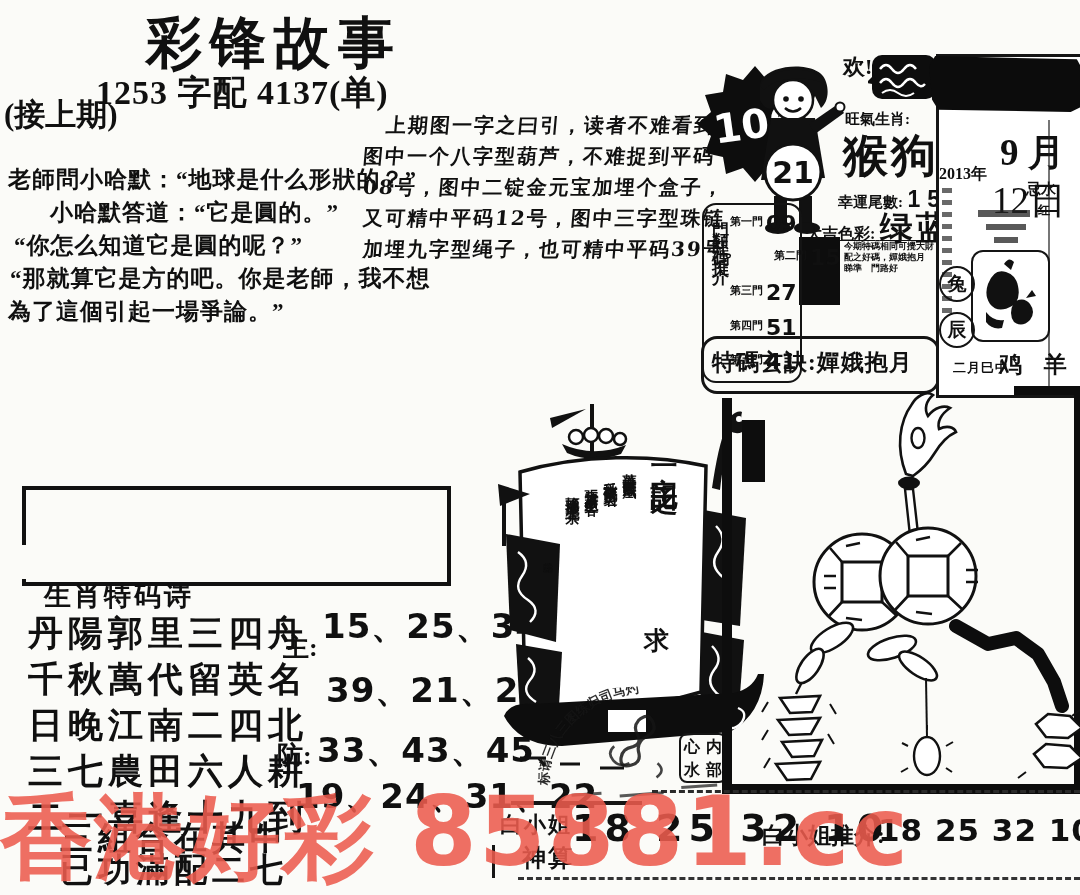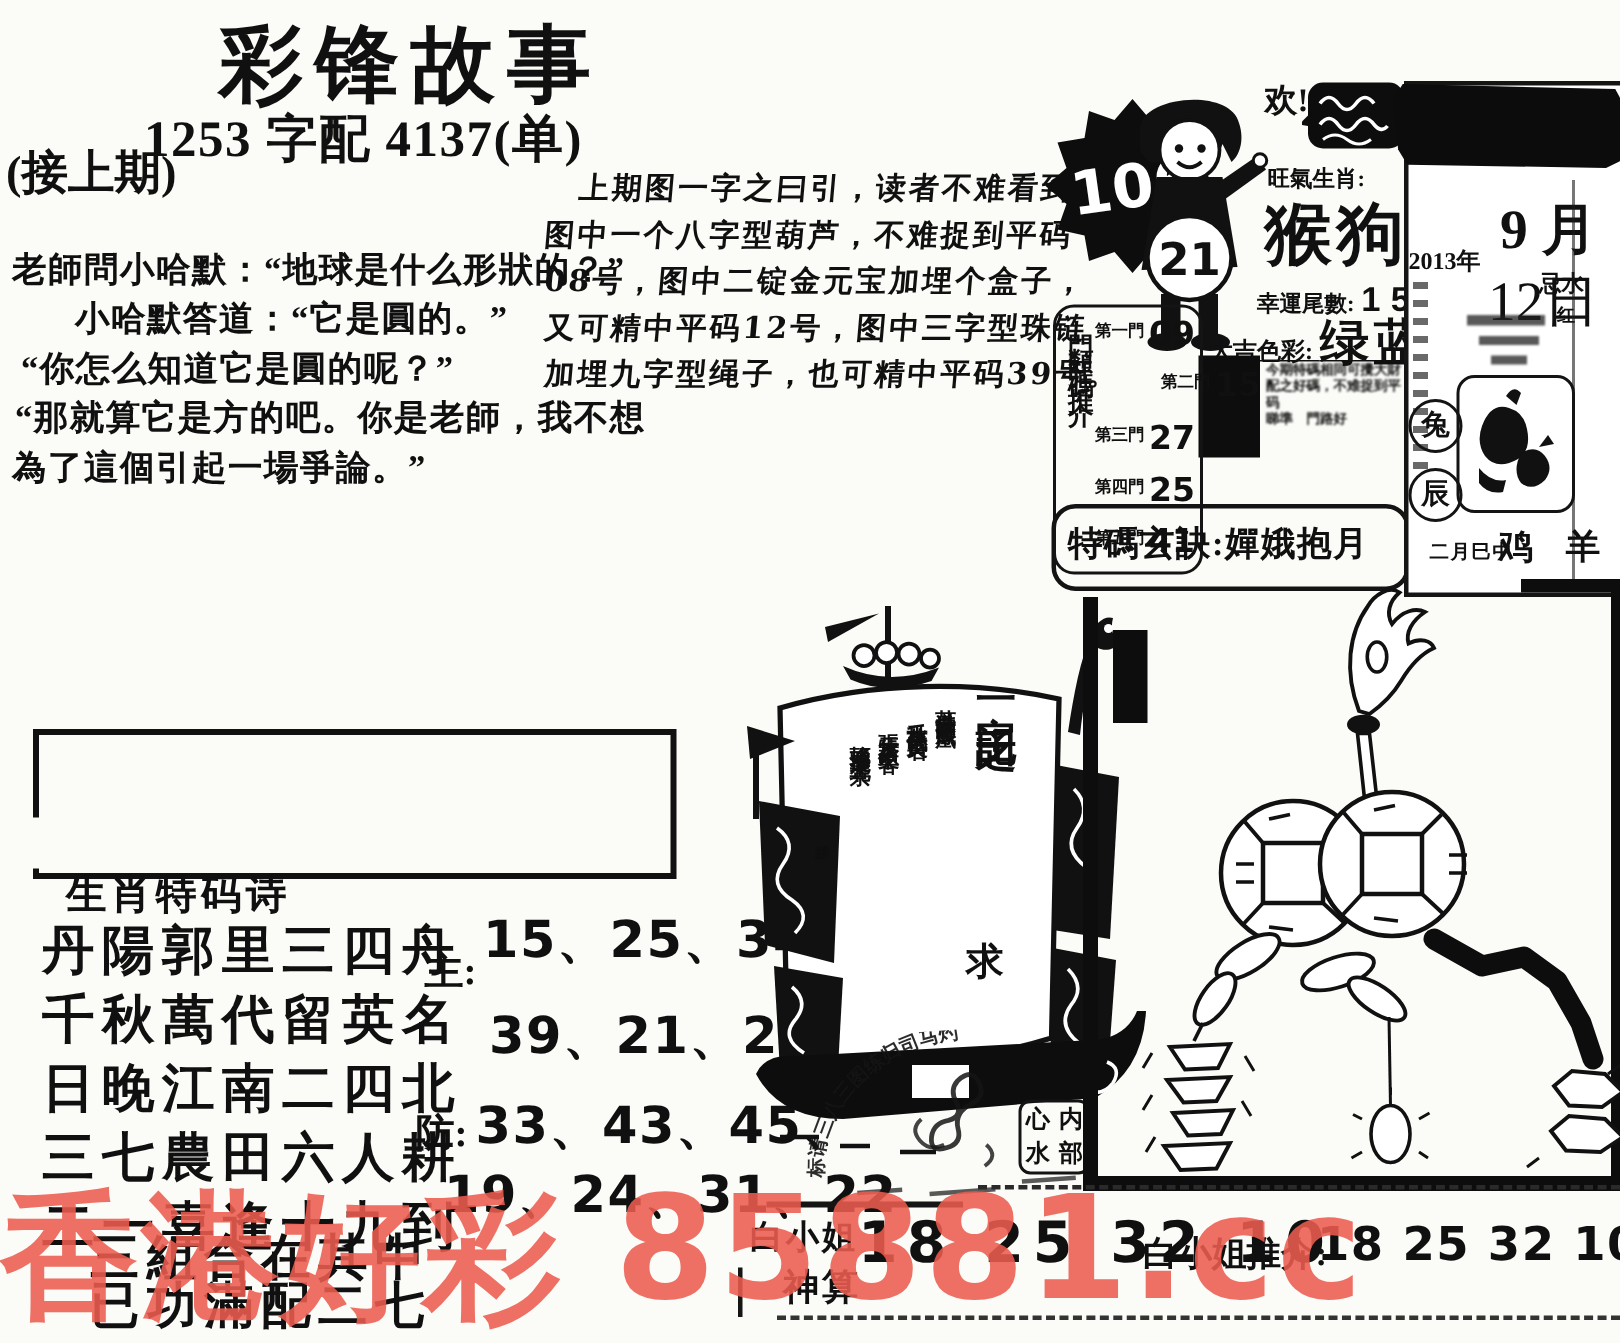--- a/index.html
+++ b/index.html
@@ -159,37 +159,37 @@
 </div>
 
 <div class="abs" style="left:806px;top:206px;white-space:nowrap;text-decoration:underline;">
   <span class="color-label serif">大吉色彩:</span>
   <span class="color-val serif">绿蓝</span>
 </div>
 
 <div class="abs blacksq"></div>
 <div class="abs fineprint">
   <div>今期特碼相同可攪大財</div>
-  <div>配之好碼，不难捉到平码</div>
+  <div>配之好碼，嬋娥抱月</div>
   <div>睇準　門路好</div>
 </div>
 
 <div class="abs doorsbox"></div>
 <div class="abs doors-side vtext serif">門類旺碼推介</div>
 <div class="door-row" style="top:211px;">
   <span class="door-k serif">第一門</span><span class="door-v">09</span>
 </div>
 <div class="door-row" style="top:245px;margin-left:44px;">
   <span class="door-k serif">第二門</span><span class="door-v">15</span>
 </div>
 <div class="door-row" style="top:280px;">
   <span class="door-k serif">第三門</span><span class="door-v">27</span>
 </div>
 <div class="door-row" style="top:315px;">
-  <span class="door-k serif">第四門</span><span class="door-v">25</span>
+  <span class="door-k serif">第四門</span><span class="door-v">51</span>
 </div>
 <div class="door-row" style="top:349px;">
   <span class="door-k serif">第五門</span><span class="door-v">41</span>
 </div>
 
 <div class="abs secretbox"></div>
 <div class="abs secret-line serif">
   <span>特碼玄訣:</span><span>嬋娥抱月</span>
 </div>
 

